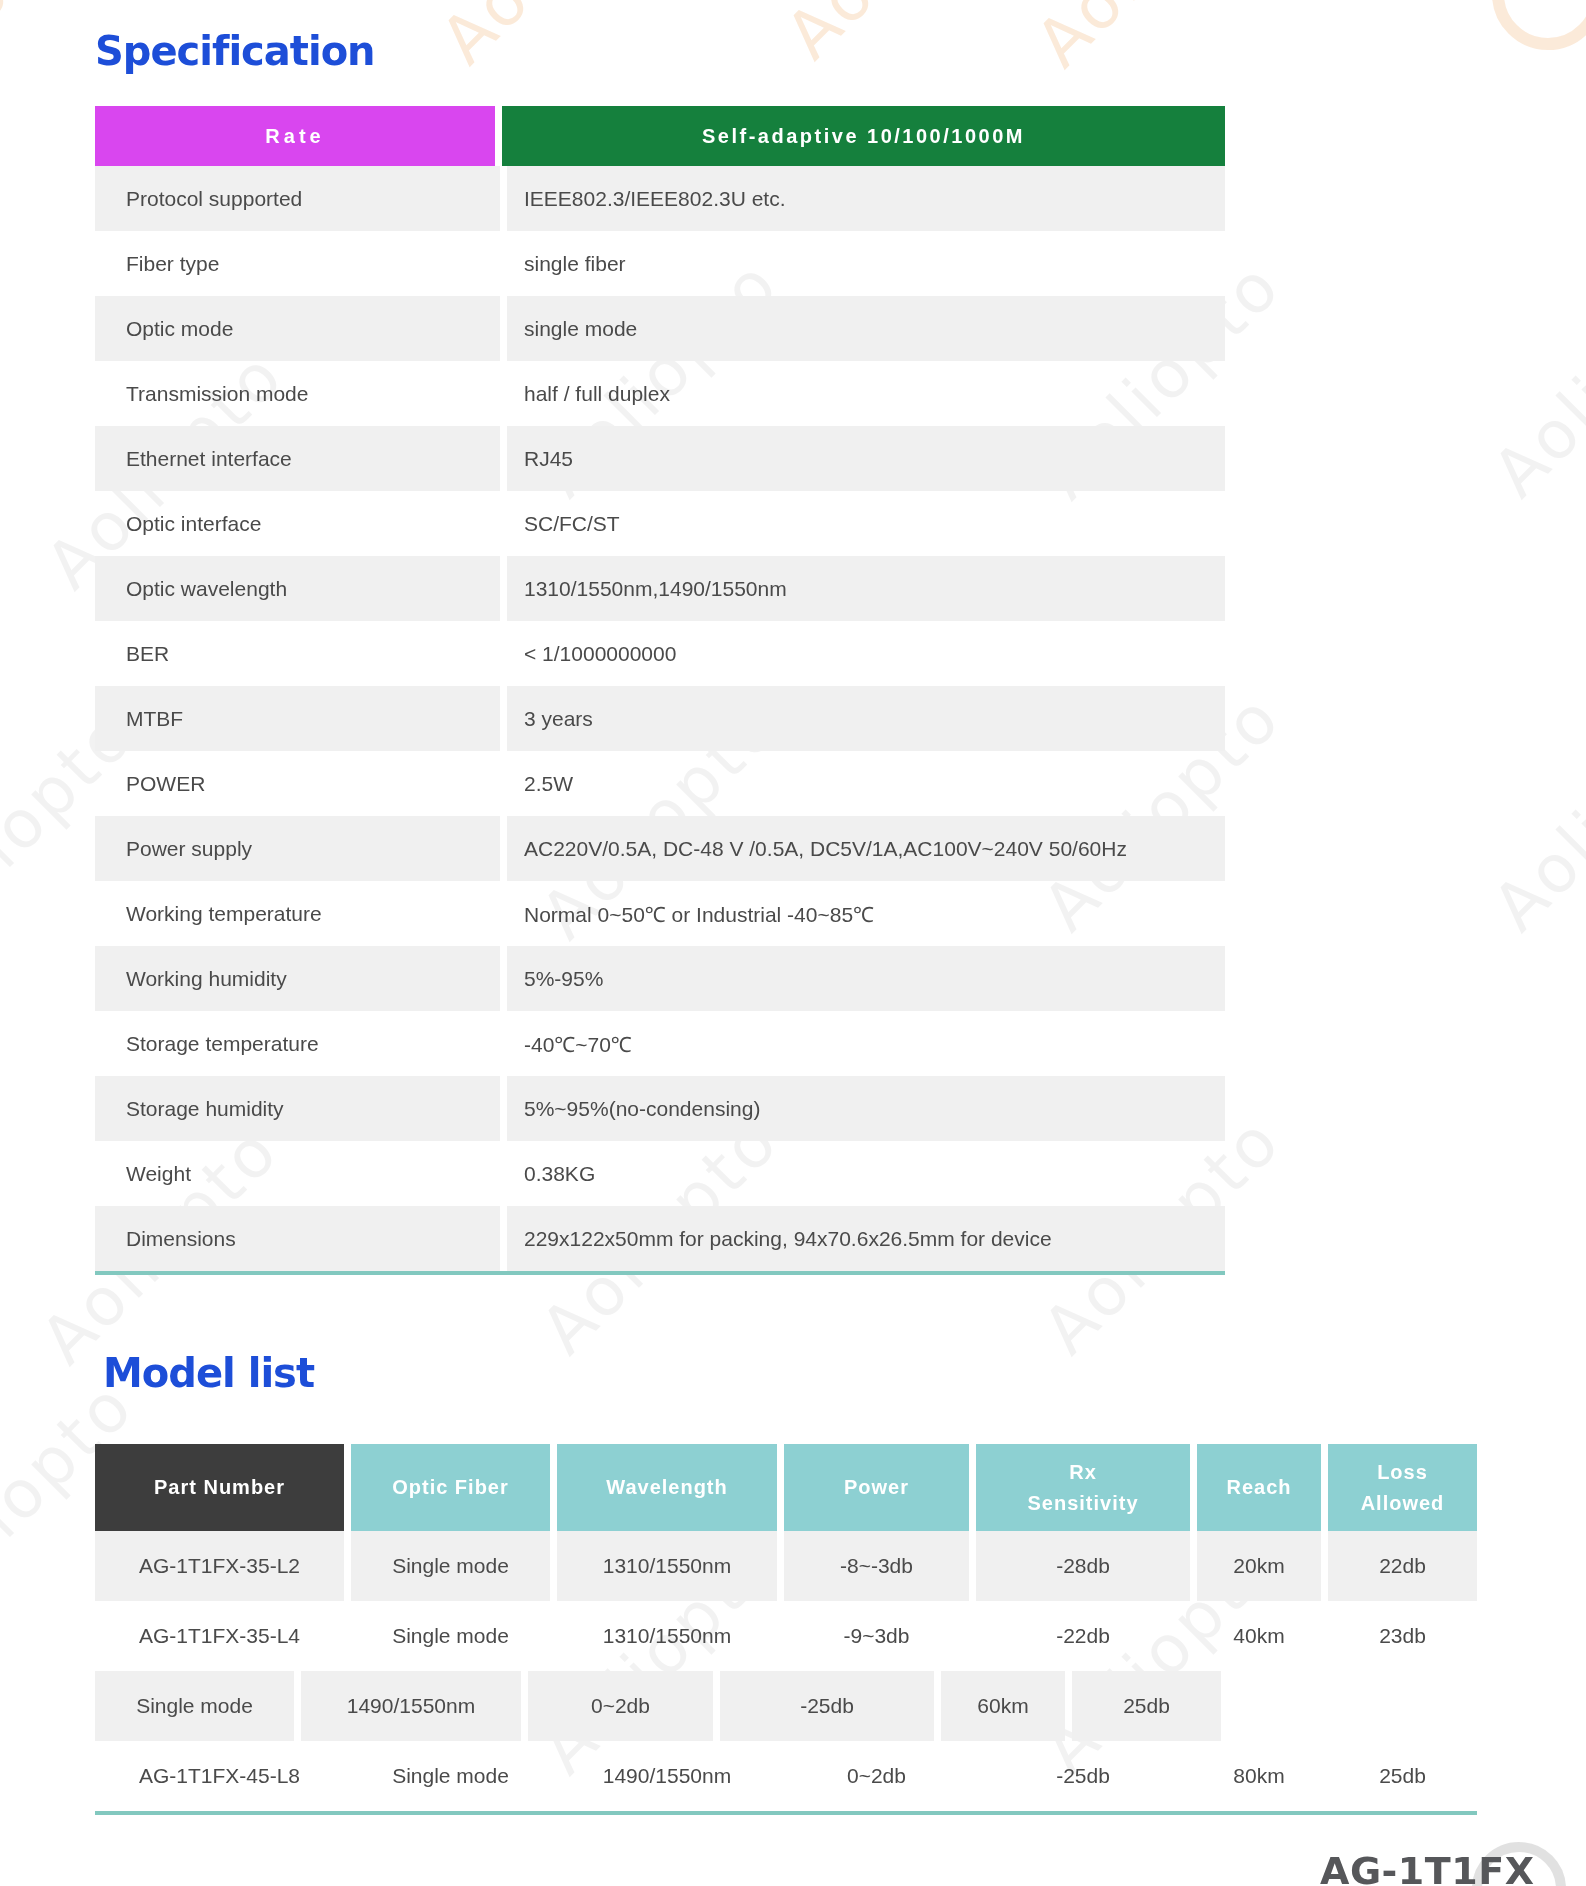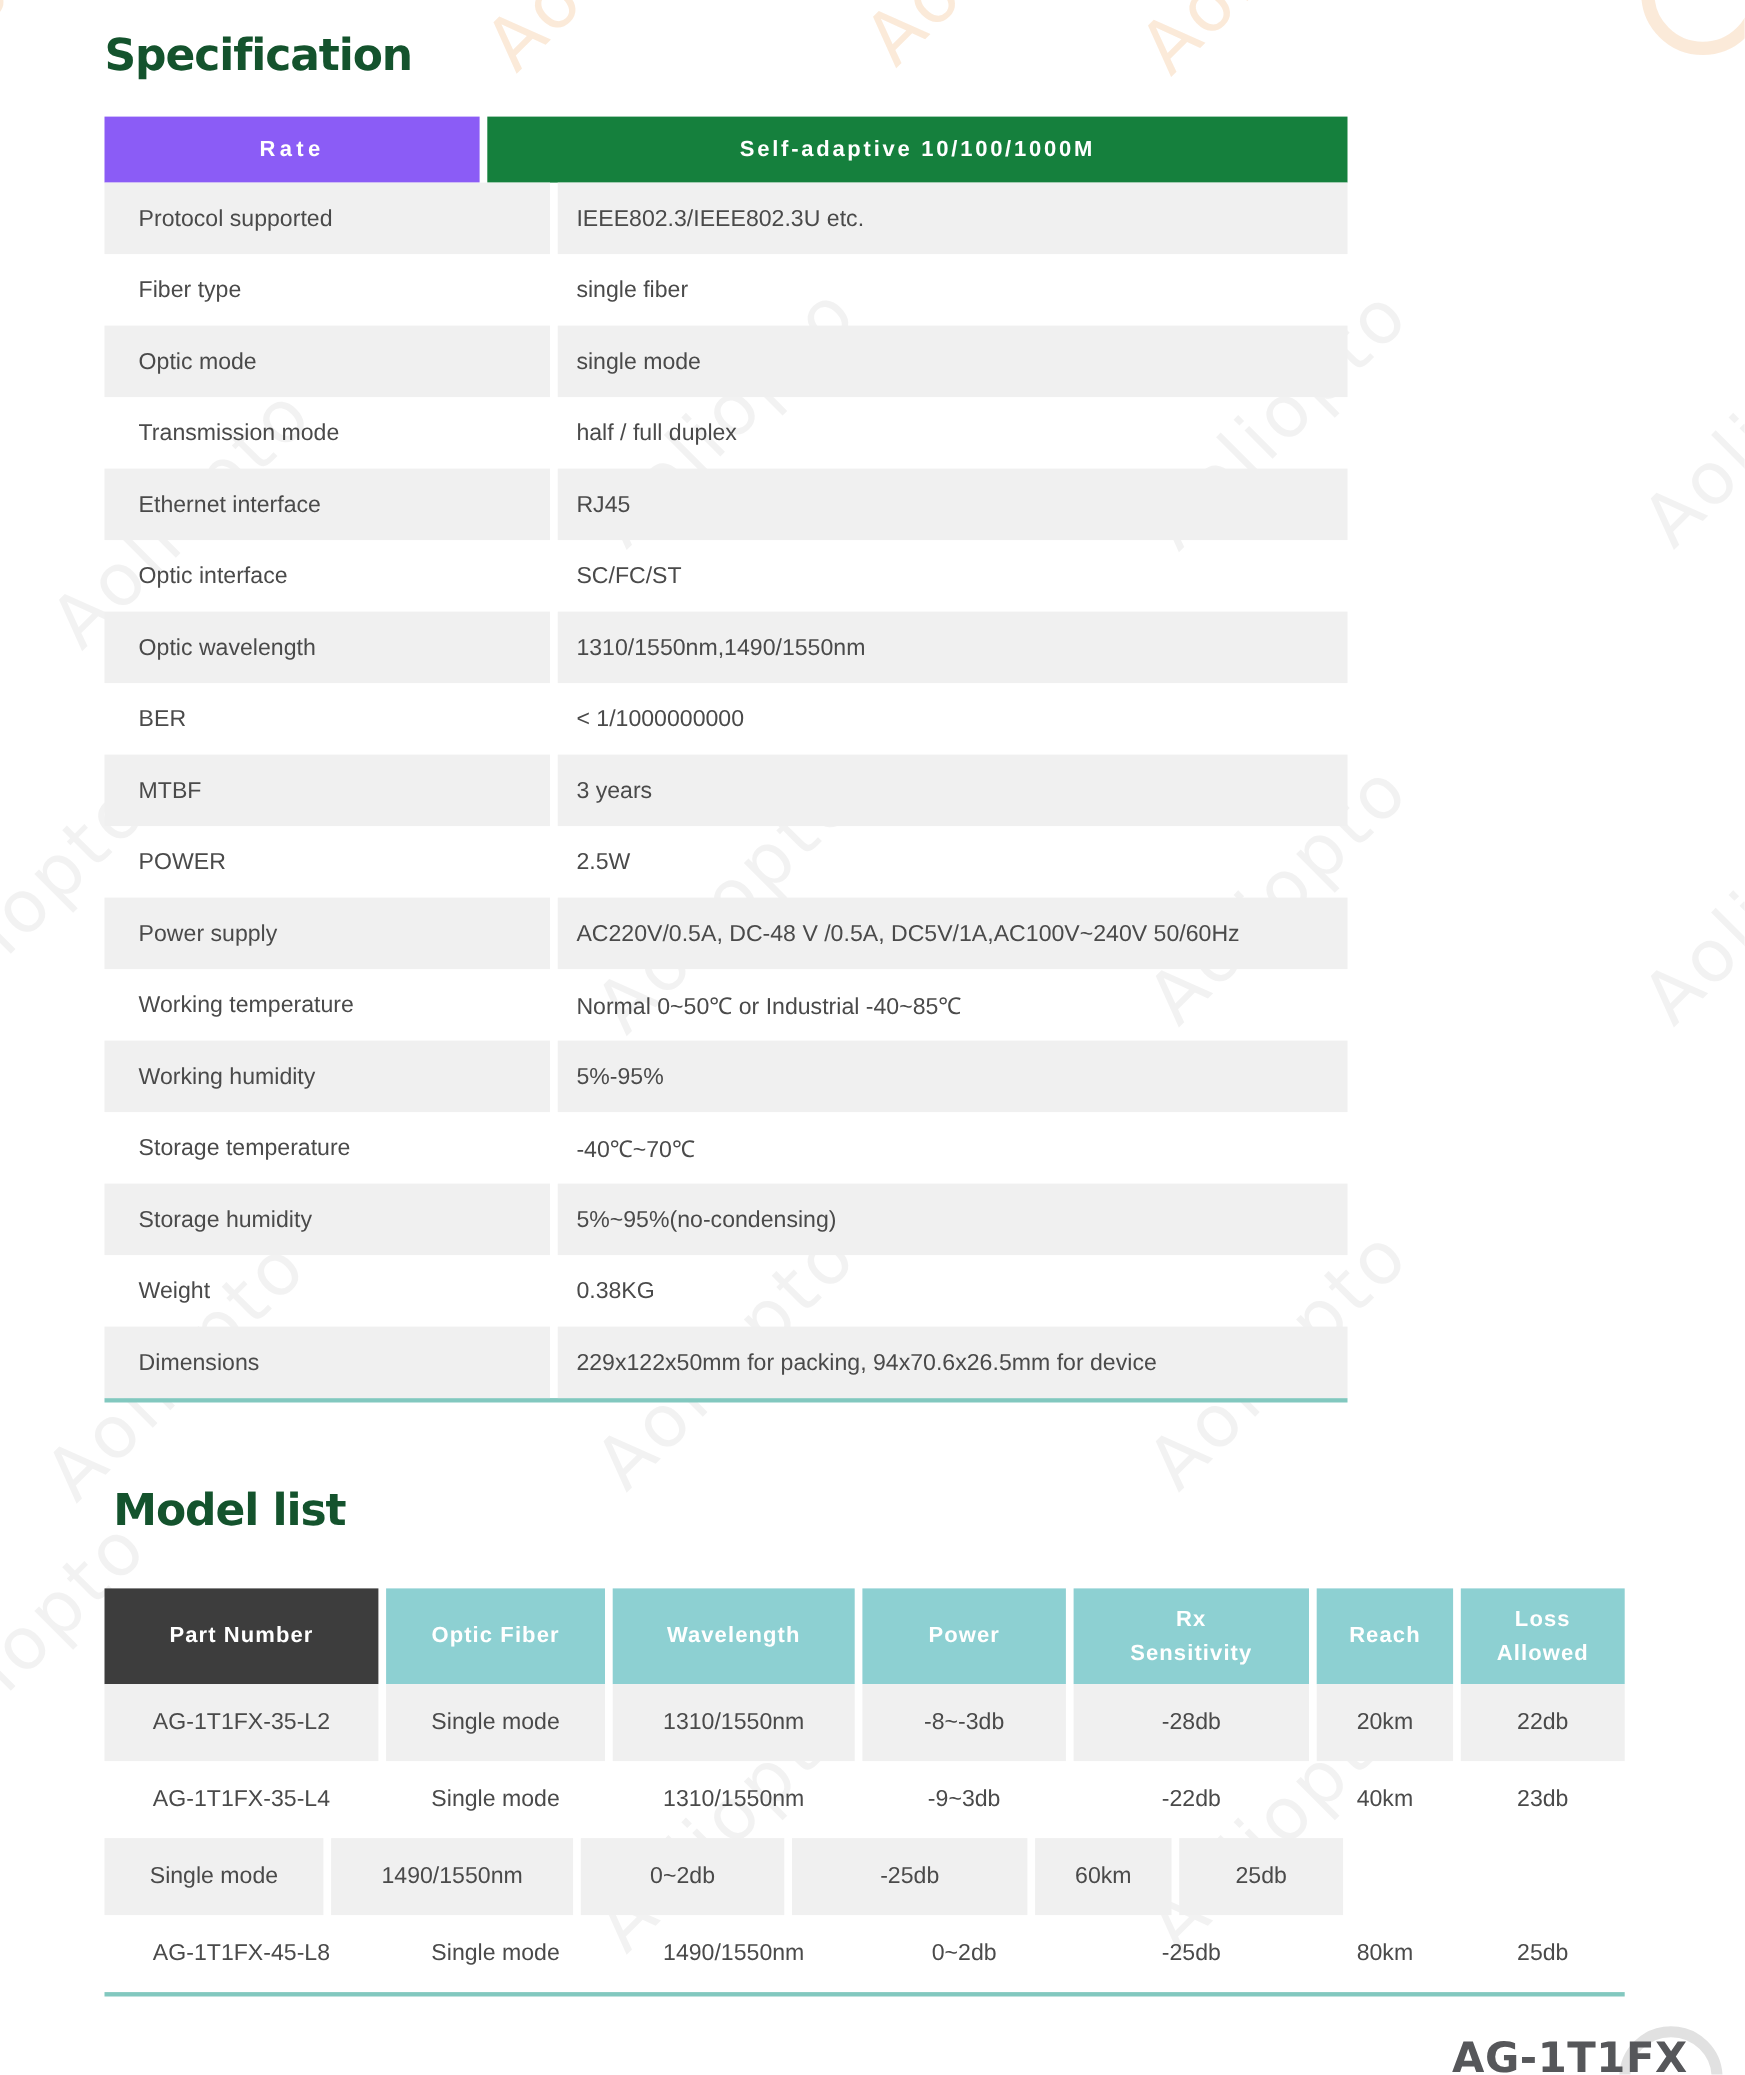--- a/index.html
+++ b/index.html
@@ -26,36 +26,36 @@
     position:absolute; border-radius:50%;
   }
 
   
   .content { position:absolute; inset:0; z-index:1; }
 
   .section-title {
     position:absolute;
     font-family:"DejaVu Sans", sans-serif;
     font-weight:bold; font-size:40px; letter-spacing:-1px;
-    color:#14532d;
+    color:#1d4ed8;
   }
   #spec-title  { left:95px;  top:28px;  }
   #model-title { left:103px; top:1350px; }
 
   
   .spec-table {
     position:absolute; left:95px; top:106px; width:1130px;
     border-bottom:4px solid #82c8bf;
   }
   .spec-header { display:flex; height:60px; }
   .spec-header .hcell {
     display:flex; align-items:center; justify-content:center;
     color:#ffffff; font-weight:bold; font-size:20px; letter-spacing:4px;
   }
-  .spec-header .hcell.dark { width:341px; background:#8b5cf6; margin-right:7px; }
+  .spec-header .hcell.dark { width:400px; background:#d946ef; margin-right:7px; }
   .spec-header .hcell.teal { flex:1; background:#15803d; letter-spacing:2.5px; }
 
   .spec-row { display:flex; height:65px; font-size:21px; }
   .spec-row .cell { display:flex; align-items:center; }
   .spec-row .label { width:405px; padding-left:31px; margin-right:7px; }
   .spec-row .value { flex:1; padding-left:17px; }
   .spec-row:nth-of-type(even) .cell { background:#f0f0f0; }
 
   
   .model-table {

